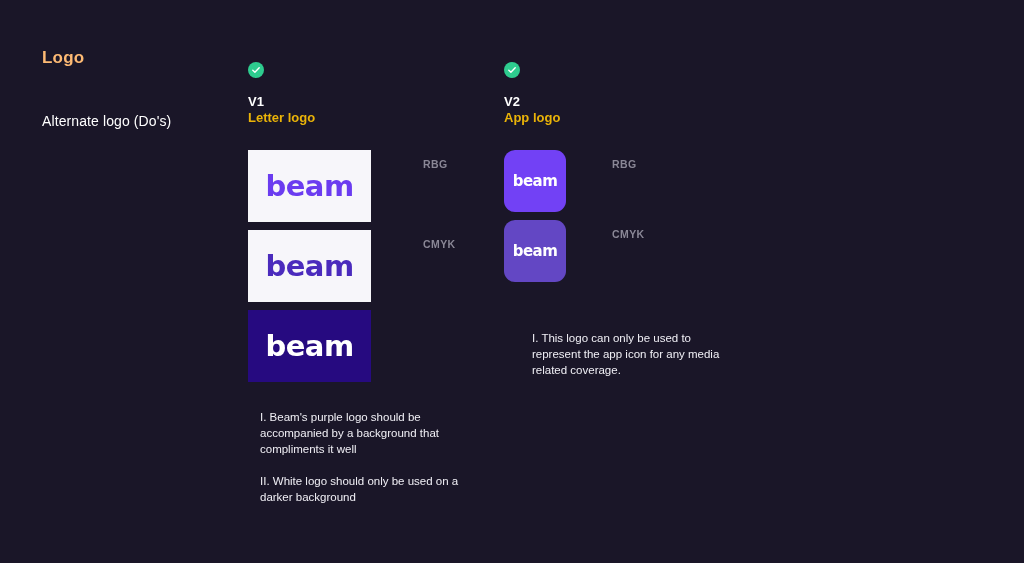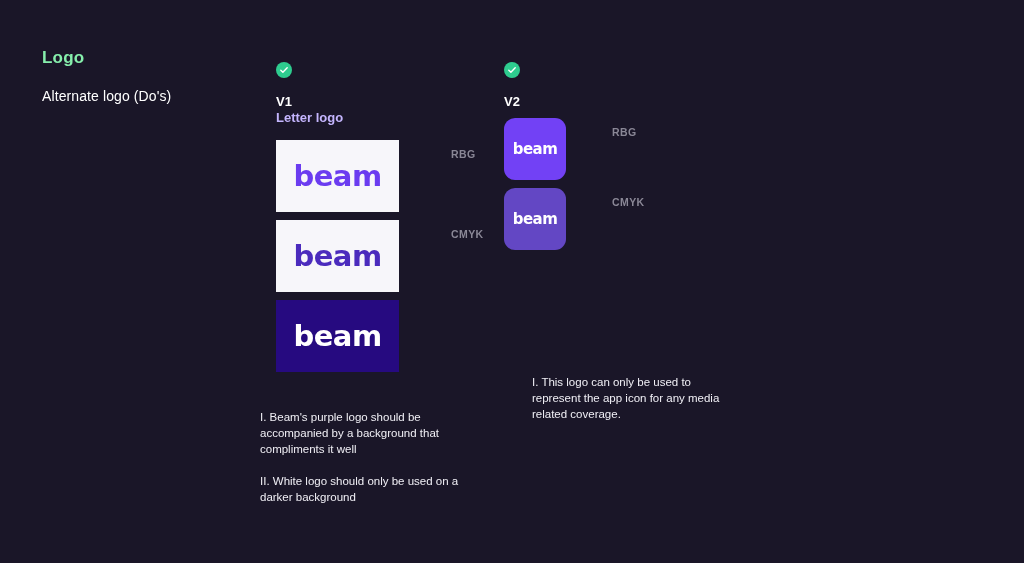--- a/index.html
+++ b/index.html
@@ -26,43 +26,43 @@
   .col-intro {
     position: absolute;
     left: 42px;
     top: 48px;
     width: 180px;
   }
   .section-title {
     font-size: 17px;
     font-weight: bold;
     letter-spacing: .2px;
-    color: #86efac;
-    margin: 0 0 20px 0;
+    color: #fdba74;
+    margin: 0 0 45px 0;
   }
   .sub-title {
     font-size: 14px;
     font-weight: normal;
     color: #ffffff;
     margin: 0 0 14px 0;
     letter-spacing: .1px;
   }
   .body-copy {
     font-size: 11.5px;
     line-height: 17px;
     color: #e9e8ef;
     margin: 0;
   }
 
   
   .col-variant {
     position: absolute;
     top: 62px;
   }
-  .col-v1 { left: 276px; width: 230px; }
+  .col-v1 { left: 248px; width: 230px; }
   .col-v2 { left: 504px; width: 230px; }
 
   .check-badge {
     width: 16px;
     height: 16px;
     border-radius: 50%;
     background: #2ecc8f;
     display: flex;
     align-items: center;
     justify-content: center;
@@ -73,22 +73,22 @@
   .variant-name {
     font-size: 13px;
     font-weight: bold;
     line-height: 16px;
     color: #ffffff;
   }
   .variant-kind {
     font-size: 13px;
     font-weight: bold;
     line-height: 16px;
-    color: #c4b5fd;
-    margin-bottom: 14px;
+    color: #eab308;
+    margin-bottom: 24px;
   }
 
   
   .specimen-row {
     display: flex;
     align-items: flex-start;
     margin-top: 8px;
   }
   .color-label {
     font-size: 10.5px;
@@ -136,21 +136,21 @@
   .wm-tile { font-size: 15px; }
 
   
   .notes {
     position: absolute;
     font-size: 11.5px;
     line-height: 16px;
     color: #f0eff5;
   }
   .notes-v1 { left: 260px; top: 409px; width: 215px; }
-  .notes-v2 { left: 532px; top: 330px; width: 190px; margin-top: 44px; }
+  .notes-v2 { left: 532px; top: 330px; width: 190px; }
   .note-item { margin: 0; }
   .note-item + .note-item { margin-top: 16px; }
 </style>
 </head>
 <body>
 
 <div class="page">
 
   <div class="col-intro">
     <h1 class="section-title">Logo</h1>
@@ -187,20 +187,21 @@
     </div>
   </div>
 
   <div class="col-variant col-v2">
     <div class="check-badge">
       <svg width="10" height="10" viewBox="0 0 10 10" aria-hidden="true">
         <path d="M1.8 5.2 L3.9 7.2 L8.2 2.7" fill="none" stroke="#ffffff" stroke-width="1.4" stroke-linecap="round" stroke-linejoin="round"></path>
       </svg>
     </div>
     <div class="variant-name">V2</div>
+    <div class="variant-kind">App logo</div>
 
     <div class="specimen-row">
       <div class="tile-app" style="background:#7241f5;">
         <span class="wordmark wm-tile" style="color:#ffffff;">beam</span>
       </div>
       <span class="color-label v2-gap">RBG</span>
     </div>
 
     <div class="specimen-row">
       <div class="tile-app" style="background:#6347c4;">

